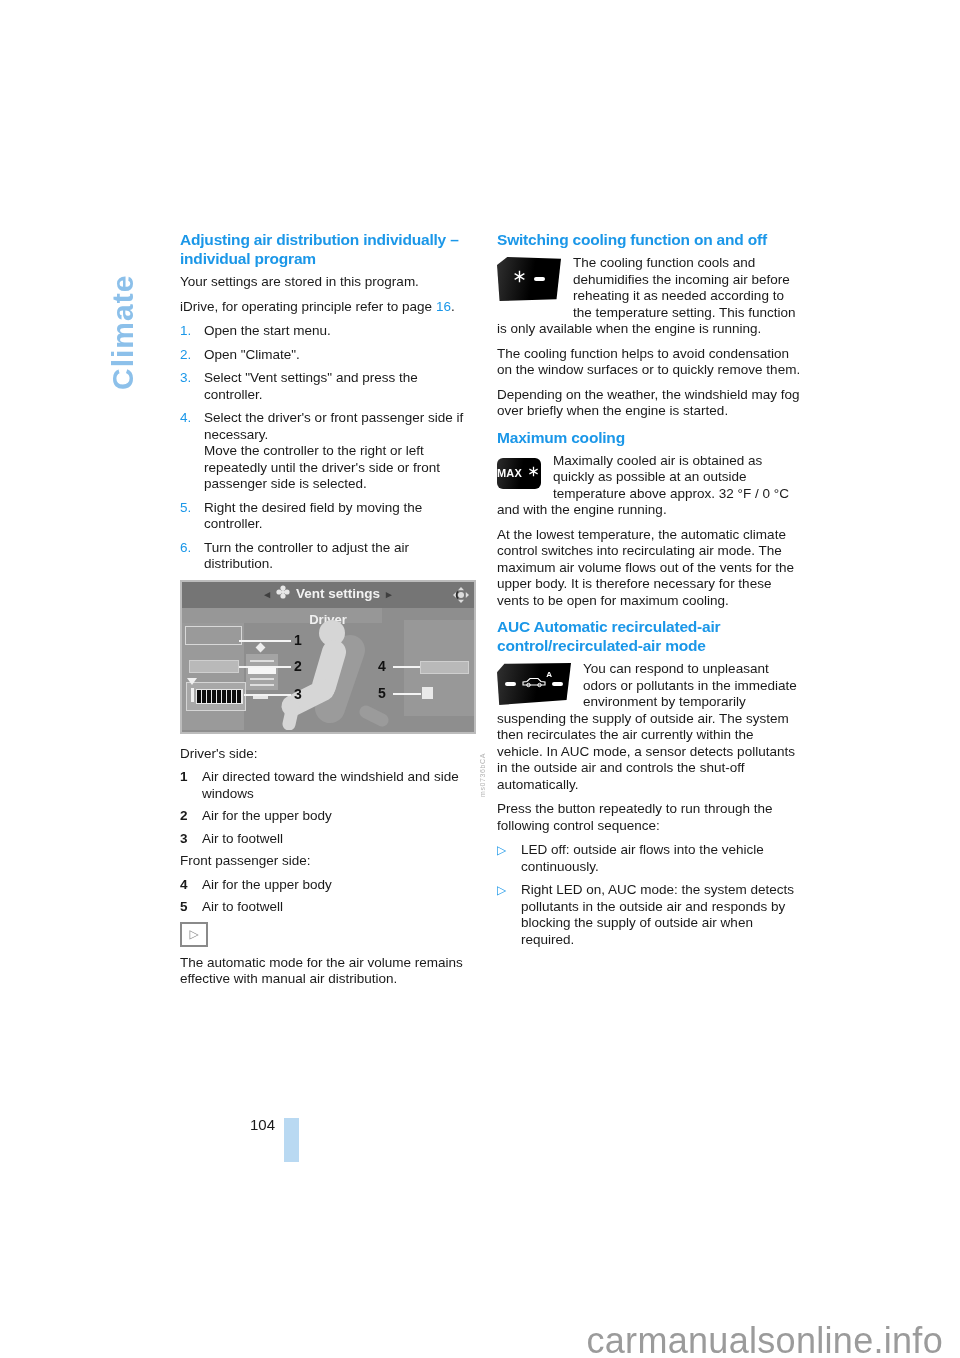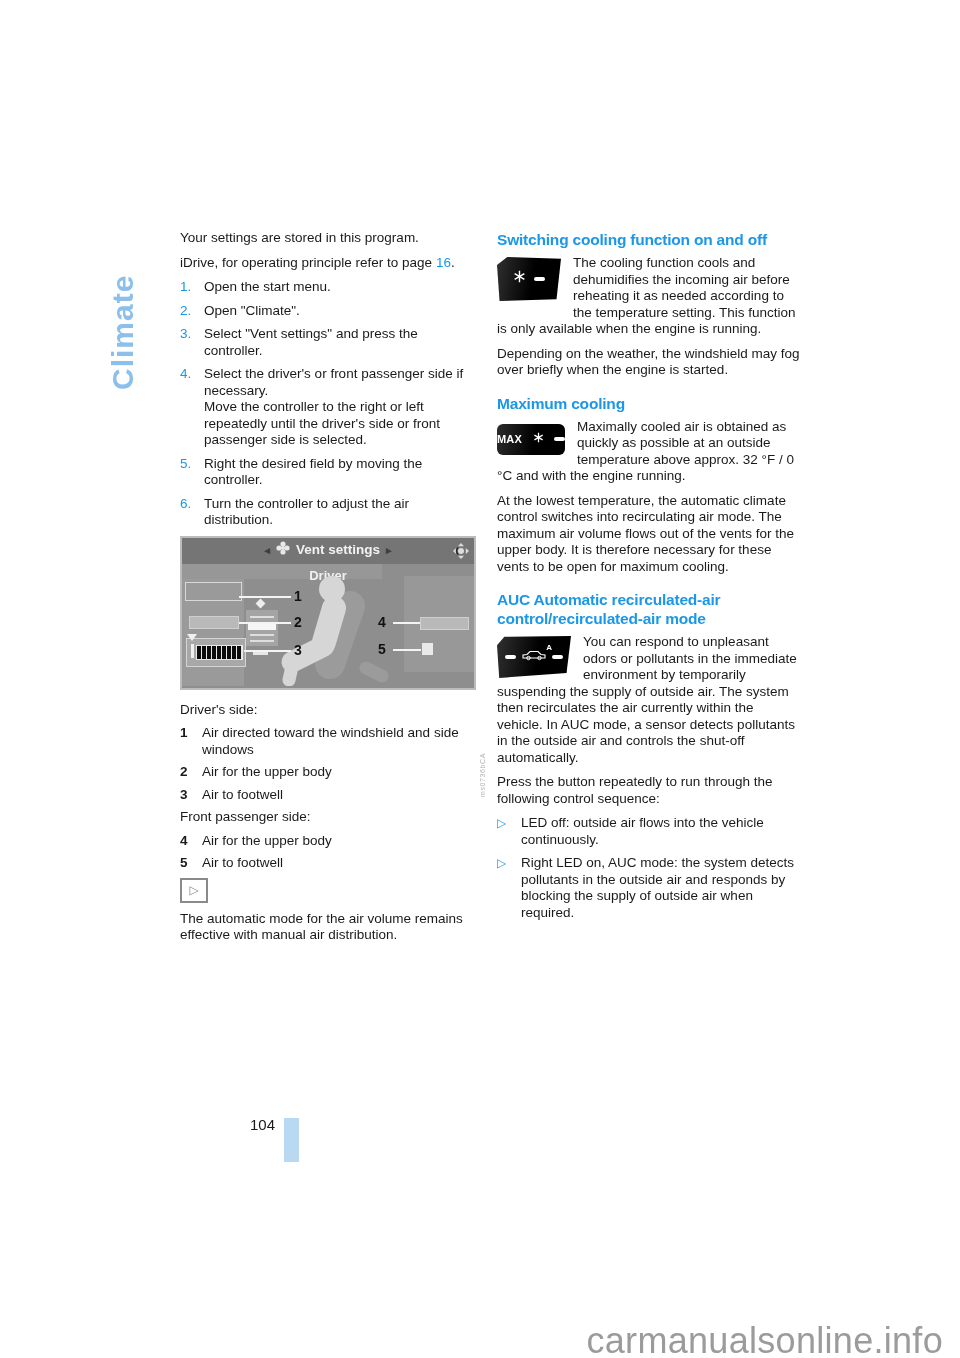--- a/index.html
+++ b/index.html
@@ -11,21 +11,21 @@
   .side-tab{
     position:absolute;left:106px;top:230px;height:160px;
     writing-mode:vertical-rl;transform:rotate(180deg);
     font-size:30px;font-weight:bold;color:#8cc0ea;letter-spacing:1px;
   }
   
   .col{position:absolute;top:230px;font-size:13.5px;line-height:16.5px;}
   .col-left{left:180px;width:296px;}
   .col-right{left:497px;width:305px;}
   h2{font-size:15.5px;line-height:19px;font-weight:bold;color:#1b97e8;margin:0 0 6px;letter-spacing:-0.2px;}
-  h2.mt{margin-top:15px;}
+  h2.mt{margin-top:8px;}
   p{margin:0 0 8px;}
   .link{color:#1b97e8;}
   
   .step{display:flex;margin-bottom:7px;}
   .step-num{color:#1b97e8;width:24px;flex:none;}
   .step-body{flex:1;}
   
   .plain-label{margin:2px 0 7px;}
   .leg{display:flex;margin-bottom:6px;}
   .leg-num{font-weight:bold;width:22px;flex:none;}
@@ -65,42 +65,43 @@
   .vol-bar{position:absolute;left:14px;top:107px;width:45px;height:13px;border:1px solid #e8e8e8;
     background:repeating-linear-gradient(90deg,#0c0c0c 0 4px,#e8e8e8 4px 5px);}
   .f4-bar{position:absolute;left:238px;top:79px;width:47px;height:11px;background:#b9b9b9;border:1px solid #cfcfcf;}
   .f5-sq{position:absolute;left:240px;top:105px;width:11px;height:12px;background:#e9e9e9;}
   .silhouette{position:absolute;left:88px;top:32px;}
   
   .btn-float{float:left;margin:2px 12px 4px 0;}
   .btn-cool{width:64px;height:44px;background:linear-gradient(100deg,#303030,#000 55%);
     clip-path:polygon(0 18%,16% 0,100% 4%,93% 96%,4% 100%);
     display:flex;align-items:center;justify-content:center;gap:8px;}
-  .btn-max{width:68px;height:31px;margin-top:3px;background:linear-gradient(100deg,#2c2c2c,#000 55%);
-    border-radius:6px;display:flex;align-items:center;justify-content:space-between;gap:6px;}
+  .btn-max{width:44px;height:31px;margin-top:3px;background:linear-gradient(100deg,#2c2c2c,#000 55%);
+    border-radius:6px;display:flex;align-items:center;justify-content:flex-start;gap:6px;}
   .btn-max .lbl{color:#fff;font-weight:bold;font-size:11px;letter-spacing:0.2px;}
   .btn-auc{width:74px;height:42px;background:linear-gradient(100deg,#303030,#000 55%);
     clip-path:polygon(0 22%,10% 2%,100% 0,94% 88%,3% 100%);
     display:flex;align-items:center;justify-content:center;gap:5px;position:relative;}
   .btn-auc .a-lbl{position:absolute;right:19px;top:4px;color:#fff;font-size:8px;font-weight:bold;}
   .led{width:11px;height:4px;background:#fff;border-radius:2px;flex:none;}
   
   .page-num{position:absolute;left:250px;top:1116px;font-size:15px;color:#1a1a1a;}
   .page-bar{position:absolute;left:284px;top:1118px;width:15px;height:44px;background:#b9d9f2;}
   .img-code{position:absolute;left:479px;top:797px;transform:rotate(-90deg);transform-origin:0 0;
     font-size:7px;color:#b3b3b3;letter-spacing:0.6px;}
   .watermark{position:absolute;right:17px;top:1320px;font-size:36px;color:#9b9b9b;letter-spacing:0.3px;}
 </style>
 </head>
 <body>
 
 <div class="side-tab">Climate</div>
 
 <div class="col col-left">
 
+  <h2>Adjusting air distribution individually – individual program</h2>
 
   <p>Your settings are stored in this program.</p>
   <p><span>iDrive, for operating principle refer to page </span><span class="link">16</span><span>.</span></p>
 
   <div class="step">
     <span class="step-num">1.</span>
     <div class="step-body">Open the start menu.</div>
   </div>
   <div class="step">
     <span class="step-num">2.</span>
@@ -249,20 +250,21 @@
                 <line x1="1.5" y1="3.4" x2="10.5" y2="8.6"></line>
                 <line x1="1.5" y1="8.6" x2="10.5" y2="3.4"></line>
               </g>
               <circle cx="6" cy="6" r="1.5" fill="#fff"></circle>
             </svg></span>
         <span class="led"></span>
       </span>
     </span>
     <span>The cooling function cools and dehumidifies the incoming air before reheating it as needed according to the temperature setting. This function is only available when the engine is running.</span>
   </p>
+  <p>The cooling function helps to avoid condensation on the window surfaces or to quickly remove them.</p>
   <p>Depending on the weather, the windshield may fog over briefly when the engine is started.</p>
 
   <h2 class="mt">Maximum cooling</h2>
   <p>
     <span class="btn-float">
       <span class="btn-max">
         <span class="lbl">MAX</span>
         <span><svg width="11" height="11" viewBox="0 0 12 12">
               <g stroke="#fff" stroke-width="1.4">
                 <line x1="6" y1="0.8" x2="6" y2="11.2"></line>

